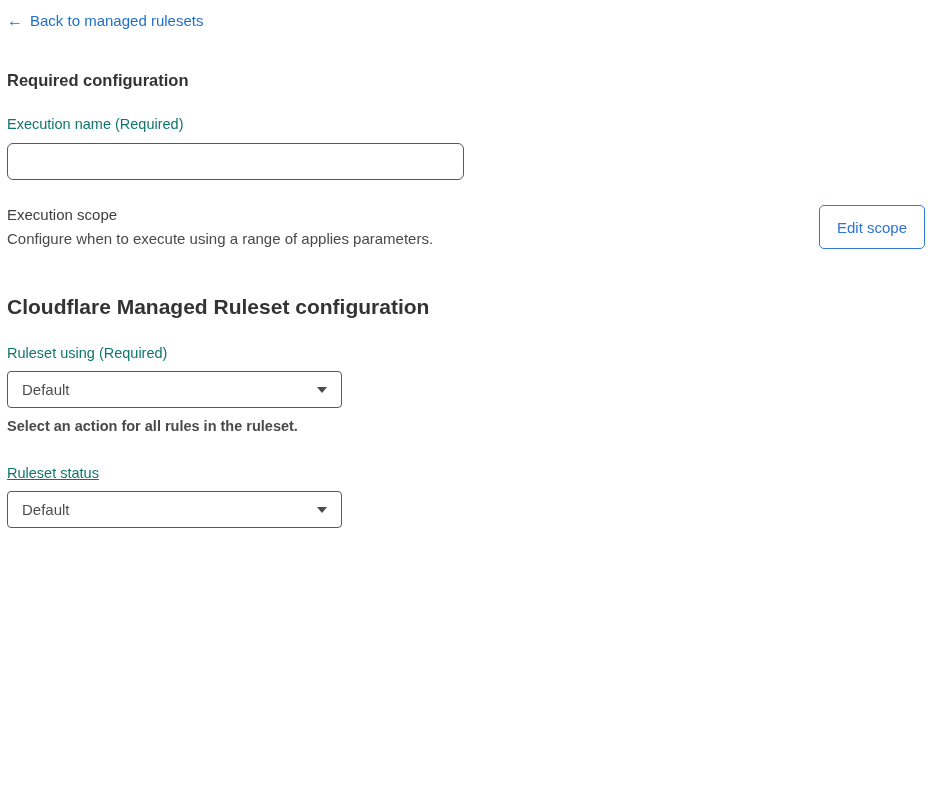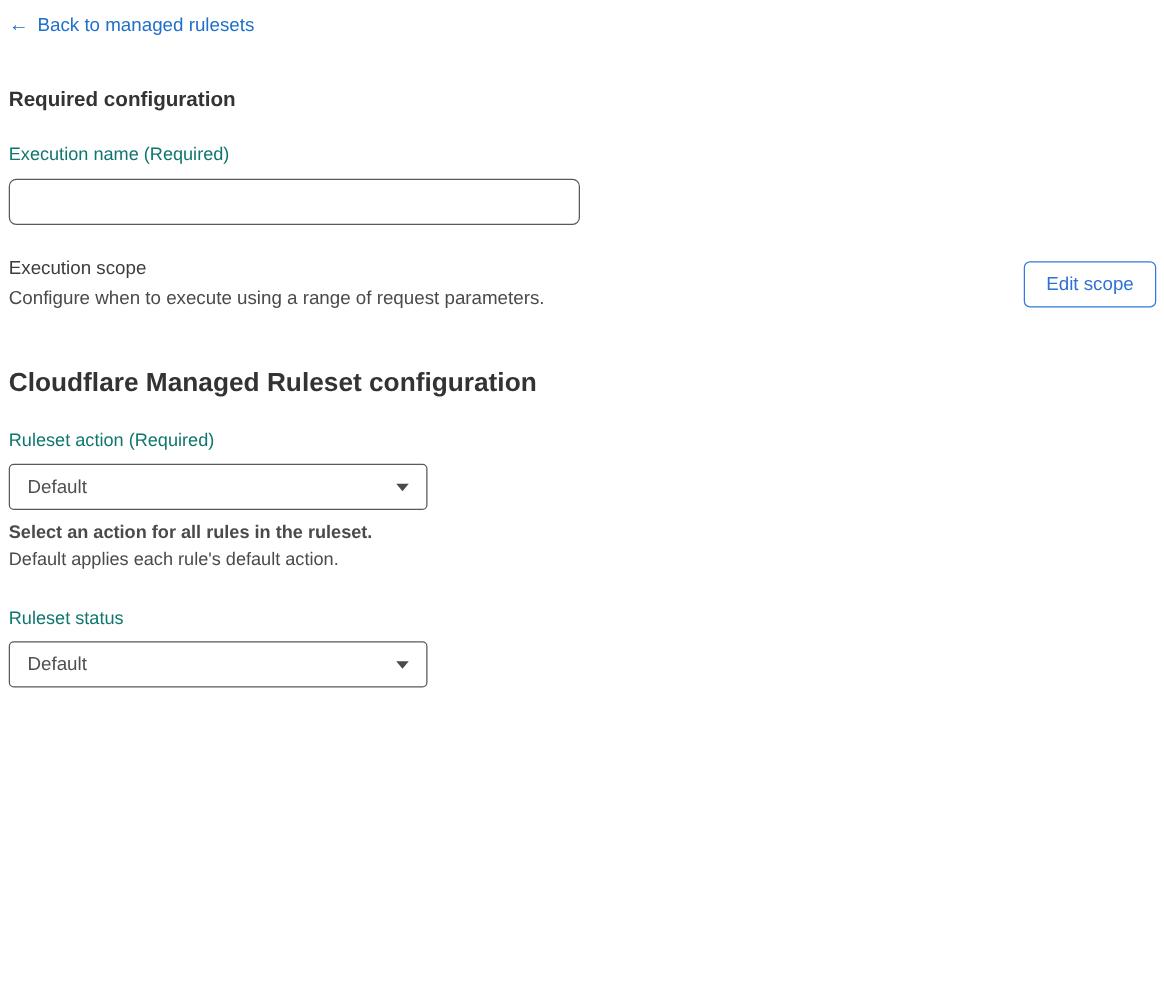--- a/index.html
+++ b/index.html
@@ -73,21 +73,20 @@
     font-size: 15px;
     color: #333333;
     padding: 0 12px;
     outline: none;
   }
 
   
   .scope-row {
     margin-top: 25px;
     display: flex;
-    align-items: center;
     justify-content: space-between;
   }
   .scope-label { font-size: 15px; color: #3d3d3d; line-height: 20px; }
   .scope-desc  { margin-top: 4px; font-size: 15px; color: #4a4a4a; line-height: 20px; }
 
   .edit-scope-btn {
     background: #ffffff;
     border: 1px solid #3378dd;
     border-radius: 5px;
     color: #2e72d2;
@@ -142,57 +141,56 @@
   }
   .select-value { font-size: 15px; color: #4f4f4f; }
   .caret-down {
     width: 0; height: 0;
     border-left: 5px solid transparent;
     border-right: 5px solid transparent;
     border-top: 6px solid #4a4a4a;
   }
 
   .mt7  { margin-top: 7px; font-weight: bold; }
-  .mt27 { margin-top: 27px; }
+  .mt27 { margin-top: 27px; text-decoration: underline; }
 </style>
 </head>
 <body>
 
 <div class="page">
 
   <a class="back-link">
     <span class="arrow">←</span>
     <span>Back to managed rulesets</span>
   </a>
 
 
   <h2 class="section-heading">Required configuration</h2>
 
   <div class="field-label">Execution name (Required)</div>
   <input class="text-input" type="text" value="" aria-label="Execution name (Required)" style="">
 
   <div class="scope-row">
     <div>
       <div class="scope-label">Execution scope</div>
-      <div class="scope-desc">Configure when to execute using a range of request parameters.</div>
+      <div class="scope-desc">Configure when to execute using a range of applies parameters.</div>
     </div>
     <button class="edit-scope-btn">Edit scope</button>
   </div>
 
 
   <h1 class="page-title" style="margin-top:45px">Cloudflare Managed Ruleset configuration</h1>
 
 
-  <div class="field-label" style="margin-top:24px">Ruleset action (Required)</div>
+  <div class="field-label" style="margin-top:24px">Ruleset using (Required)</div>
   <div class="select-box" role="listbox">
     <span class="select-value">Default</span>
     <span class="caret-down"></span>
   </div>
   <div class="helper-text mt7">Select an action for all rules in the ruleset.</div>
-  <div class="helper-text">Default applies each rule's default action.</div>
 
   <div class="field-label mt27">Ruleset status</div>
   <div class="select-box" role="listbox">
     <span class="select-value">Default</span>
     <span class="caret-down"></span>
   </div>
   
 
 </div>
 

